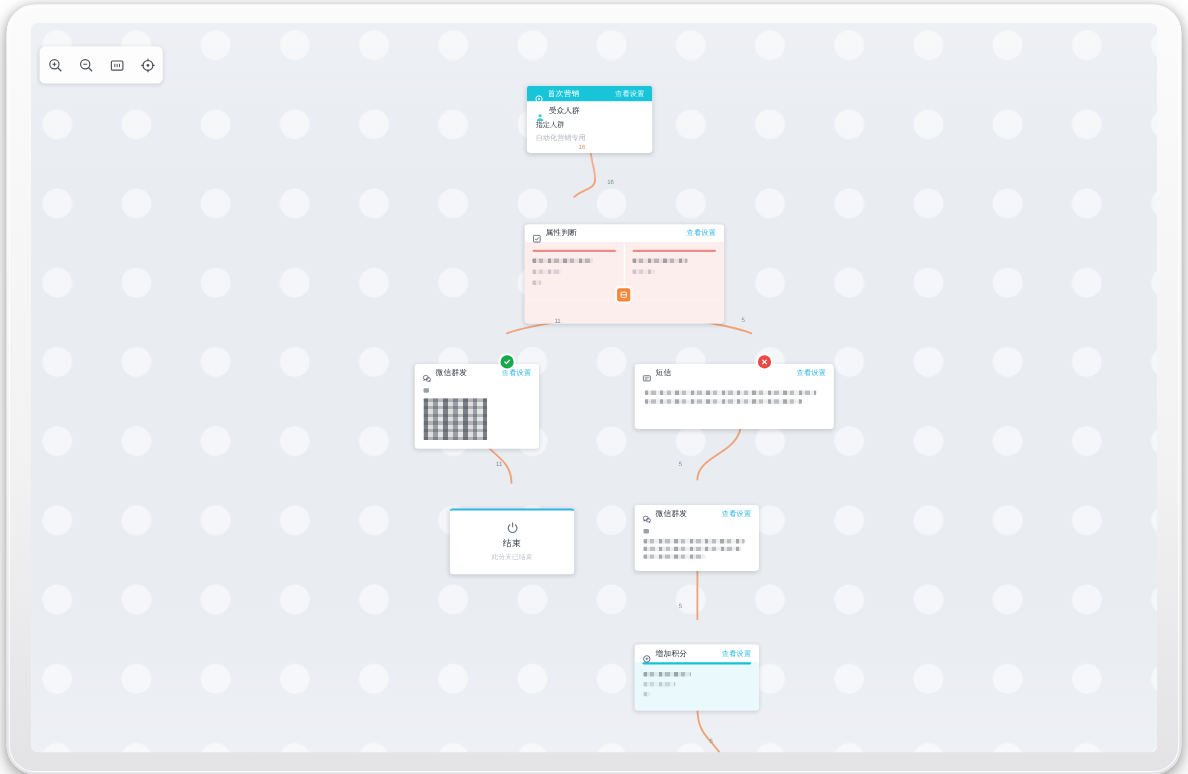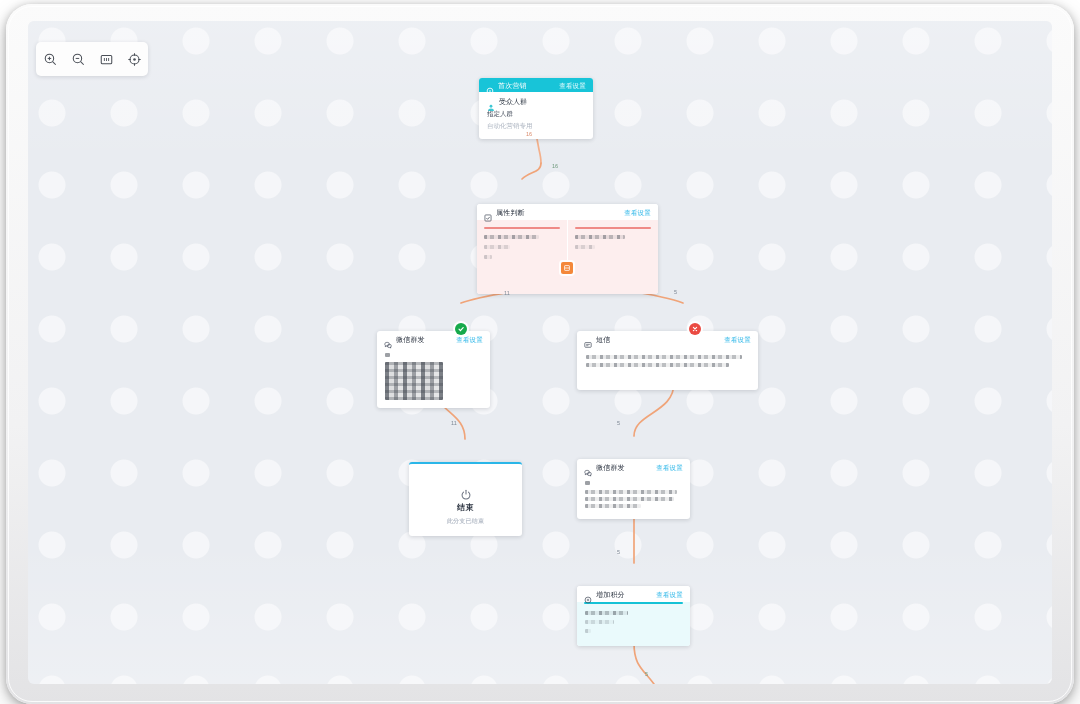--- a/index.html
+++ b/index.html
@@ -126,21 +126,21 @@
   #qr-block{width:58px;height:38px;}
 
   
   #node-sms{left:549px;top:310px;width:181px;}
   #node-sms .node-head{height:16px;}
   #node-sms .node-body{padding:8px 9px 20px 9px;}
 
   
   #node-end{left:381px;top:441px;width:113px;}
   #node-end{border-top:2.5px solid #2ab6e8;}
-  .end-body{padding:23px 0 11px 0;text-align:center;font-weight:bold;}
+  .end-body{padding:9px 0 11px 0;text-align:center;}
   .end-ico{margin:0 auto 4px auto;width:12px;height:12px;display:block;color:#6b7280;}
   .end-title{font-size:8px;color:#2b3340;line-height:10px;margin-bottom:4px;letter-spacing:.4px;}
   .end-sub{font-size:6px;color:#b7bec9;line-height:8px;letter-spacing:.2px;}
 
   
   #node-wx2{left:549px;top:438px;width:113px;}
   #node-wx2 .node-head{height:16px;}
 
   
   #node-points{left:549px;top:565px;width:113px;}

